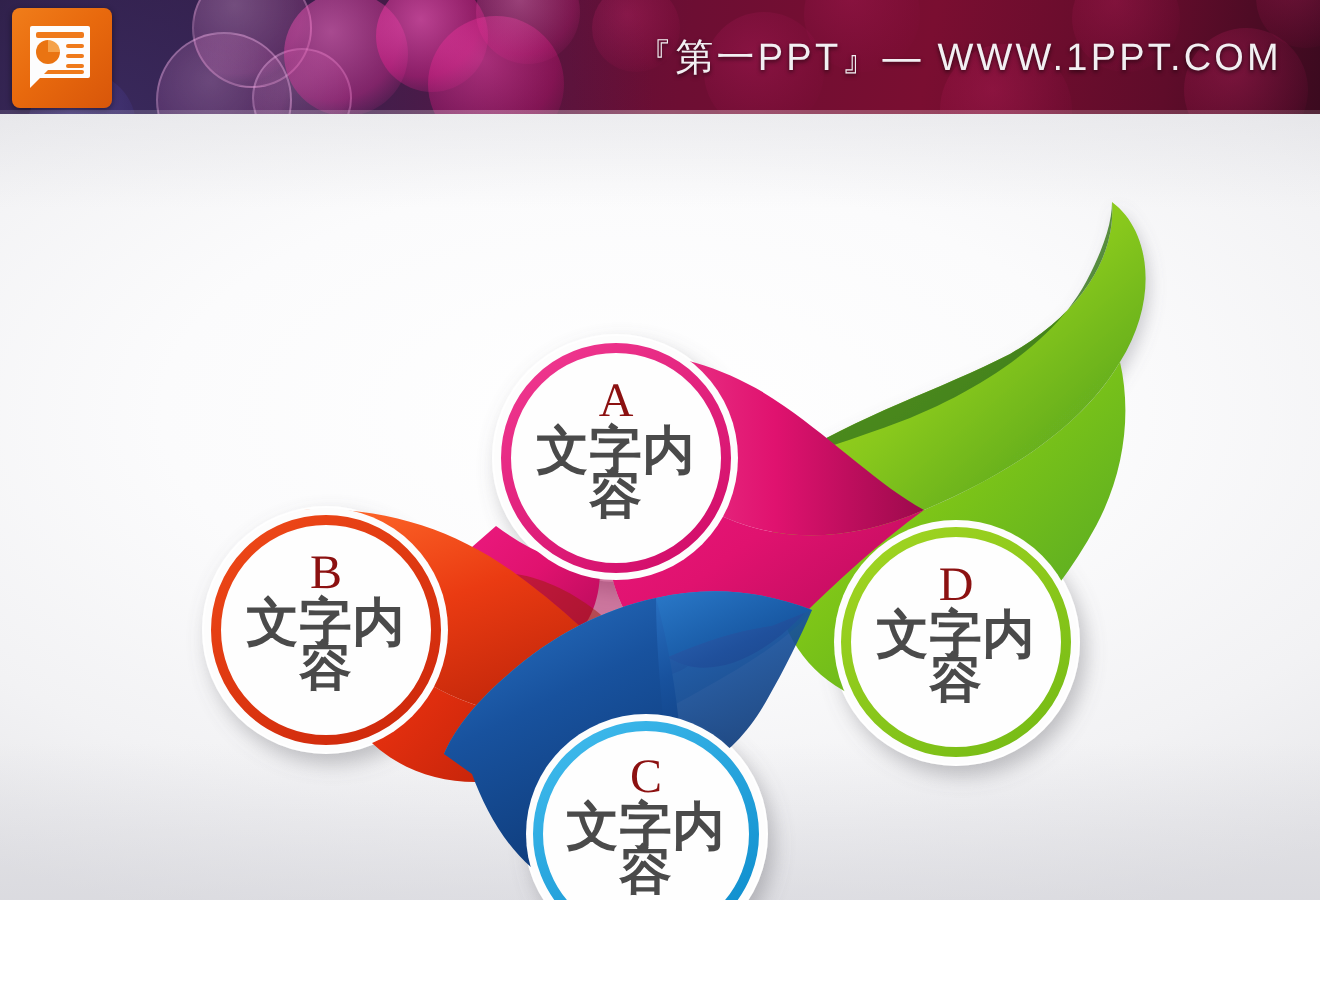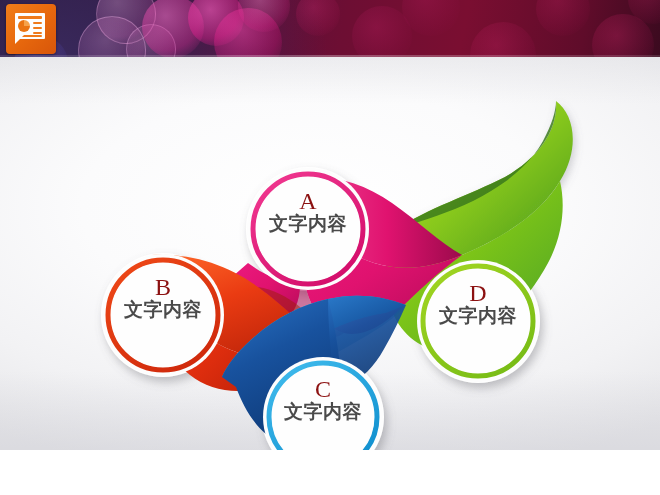--- a/index.html
+++ b/index.html
@@ -61,22 +61,22 @@
 
   
   .node{
     position:absolute;text-align:center;pointer-events:auto;
   }
   .node .letter{
     font-family:"Liberation Serif","DejaVu Serif",serif;
     color:#8c1111;font-size:24px;line-height:24px;font-weight:400;
   }
   .node .cn{
-    color:#4a4a4a;font-size:19px;line-height:22px;margin-top:1px;
-    font-family:Liberation Mono, monospace;font-weight:600;
+    color:#4a4a4a;font-size:26px;line-height:22px;margin-top:1px;
+    font-family:Liberation Sans, sans-serif;font-weight:600;
     letter-spacing:.5px;
   }
 
   
   .footer{
     position:absolute;left:0;top:450px;width:660px;height:45px;background:#ffffff;
   }
 </style>
 </head>
 <body>
@@ -108,20 +108,21 @@
         <div class="bar" style="left:18px;top:9px;width:9px;"></div>
         <div class="bar" style="left:18px;top:14px;width:9px;"></div>
         <div class="bar" style="left:18px;top:19px;width:9px;"></div>
         <div class="bar" style="left:3px;top:22px;width:24px;"></div>
       </div>
       <div class="foldwrap">
           <div class="tri"></div>
         </div>
     </div>
 
+    <div class="hdr-title">『第一PPT』— WWW.1PPT.COM</div>
     <div class="hdr-line"></div>
   </div>
 
   <div class="body">
     <div class="body-vig"></div>
 
     <svg class="artwork" viewBox="0 0 660 393" xmlns="http://www.w3.org/2000/svg">
       <defs>
 
         <linearGradient id="gMag" x1="0" y1="0" x2="1" y2="1">

